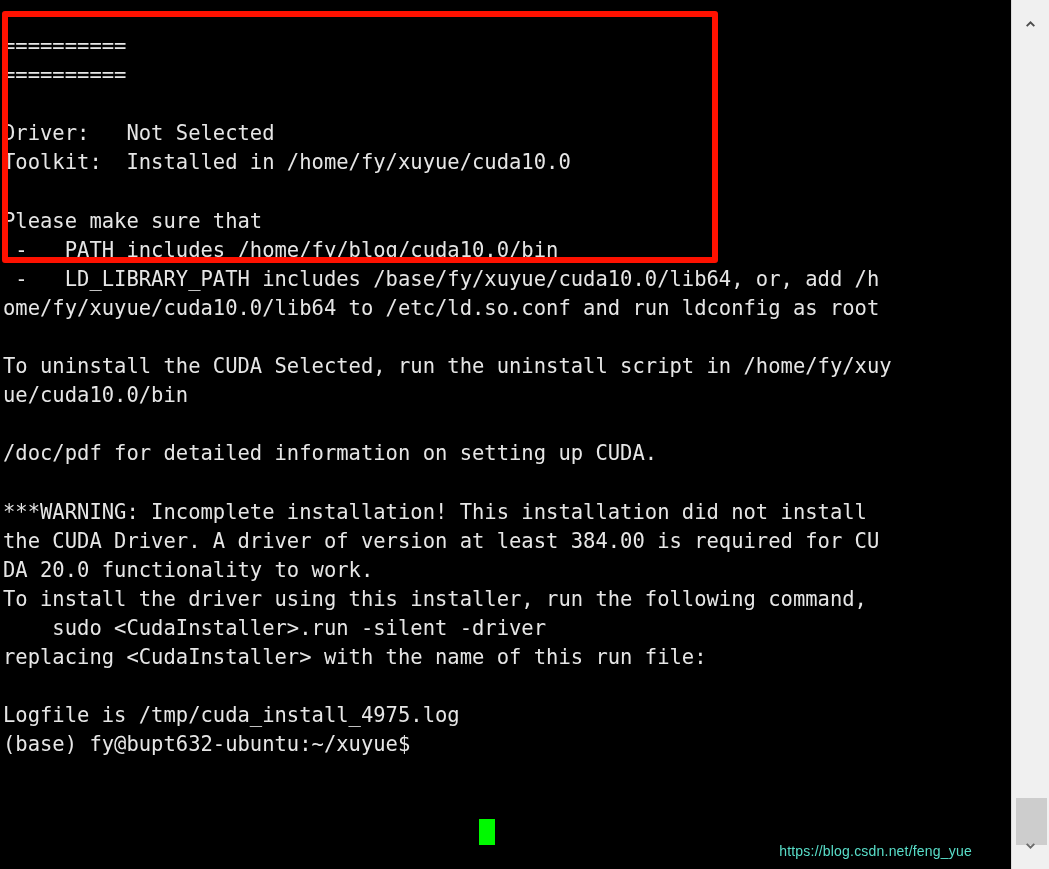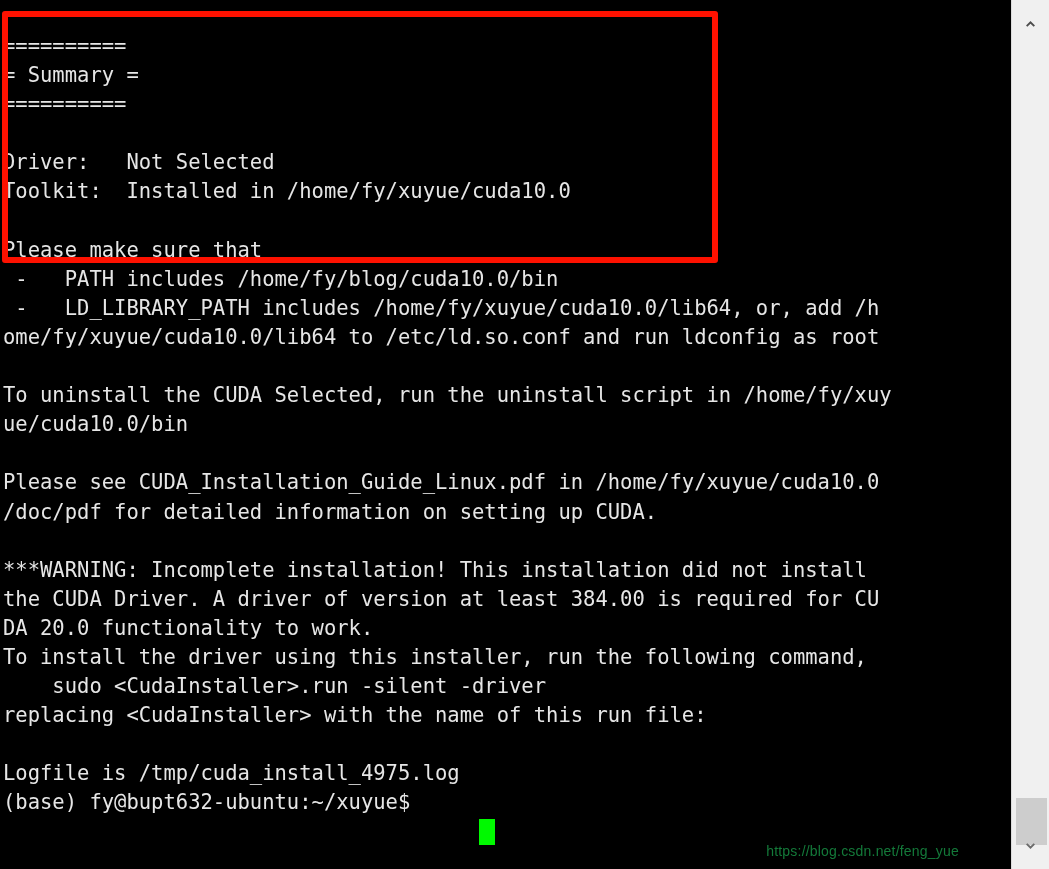--- a/index.html
+++ b/index.html
@@ -77,23 +77,23 @@
     left: 479px;
     top: 819px;
     width: 16px;
     height: 26px;
     background: #00f900;
   }
 
   
   #watermark {
     position: absolute;
-    right: 52px;
+    right: 39px;
     bottom: 10px;
-    color: #15803d;
+    color: #5eead4;
     font-family: "Liberation Sans", sans-serif;
     font-size: 14px;
     letter-spacing: 0.2px;
     white-space: nowrap;
     opacity: 0.95;
     margin-left: 7px;
   }
 
   
   #scrollbar {
@@ -141,35 +141,33 @@
 </style>
 </head>
 <body>
 
 <div id="screenshot">
 
   <div id="terminal" style="background: rgb(0, 0, 0);">
     <div id="top-pad"></div>
     <div id="term-text" style="top: 32px; color: rgb(230, 230, 230);">
         <div class="tline">==========</div>
-        <div class="tline">= Summary =</div>
         <div class="tline">==========</div>
         <div class="tline blank"></div>
         <div class="tline">Driver:   Not Selected</div>
         <div class="tline">Toolkit:  Installed in /home/fy/xuyue/cuda10.0</div>
         <div class="tline blank"></div>
         <div class="tline">Please make sure that</div>
         <div class="tline"> -   PATH includes /home/fy/blog/cuda10.0/bin</div>
-        <div class="tline"> -   LD_LIBRARY_PATH includes /home/fy/xuyue/cuda10.0/lib64, or, add /h</div>
+        <div class="tline"> -   LD_LIBRARY_PATH includes /base/fy/xuyue/cuda10.0/lib64, or, add /h</div>
         <div class="tline">ome/fy/xuyue/cuda10.0/lib64 to /etc/ld.so.conf and run ldconfig as root</div>
         <div class="tline blank"></div>
         <div class="tline">To uninstall the CUDA Selected, run the uninstall script in /home/fy/xuy</div>
         <div class="tline">ue/cuda10.0/bin</div>
         <div class="tline blank"></div>
-        <div class="tline">Please see CUDA_Installation_Guide_Linux.pdf in /home/fy/xuyue/cuda10.0</div>
         <div class="tline">/doc/pdf for detailed information on setting up CUDA.</div>
         <div class="tline blank"></div>
         <div class="tline">***WARNING: Incomplete installation! This installation did not install</div>
         <div class="tline">the CUDA Driver. A driver of version at least 384.00 is required for CU</div>
         <div class="tline">DA 20.0 functionality to work.</div>
         <div class="tline">To install the driver using this installer, run the following command,</div>
         <div class="tline">    sudo &lt;CudaInstaller&gt;.run -silent -driver</div>
         <div class="tline">replacing &lt;CudaInstaller&gt; with the name of this run file:</div>
         <div class="tline blank"></div>
         <div class="tline">Logfile is /tmp/cuda_install_4975.log</div>

